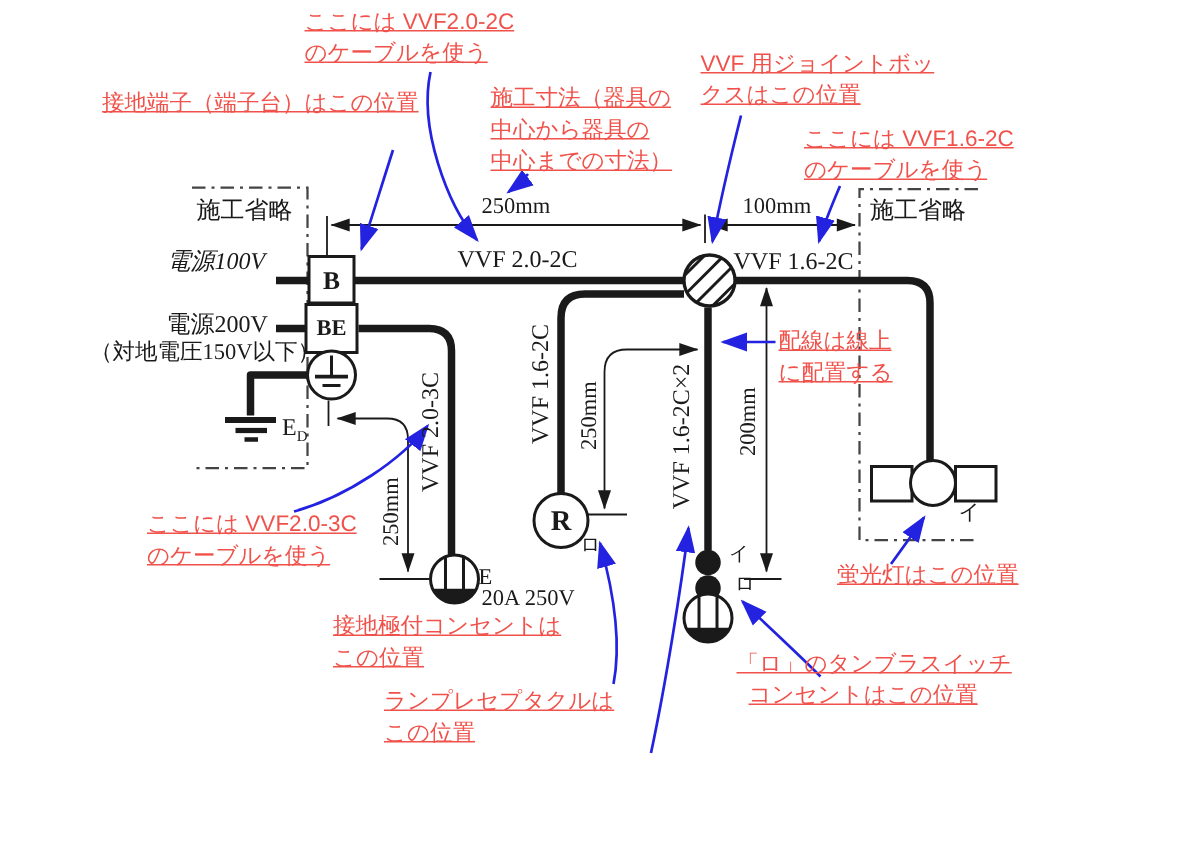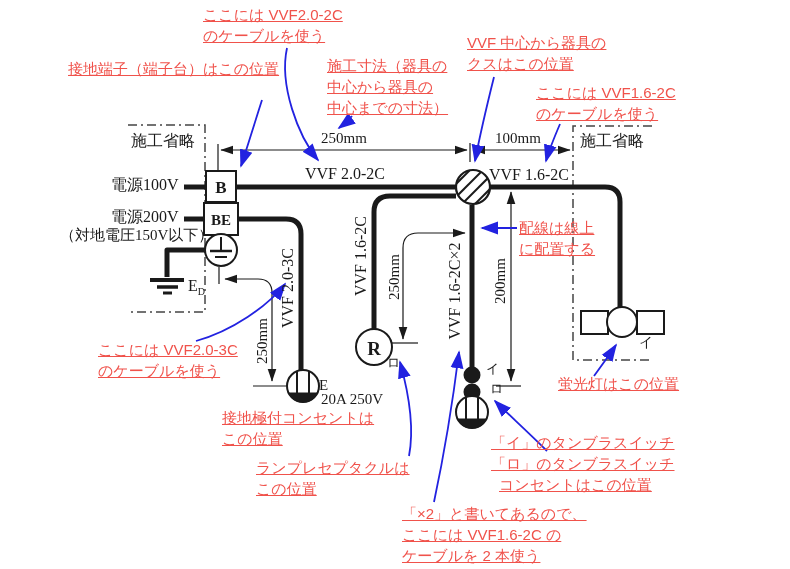--- a/index.html
+++ b/index.html
@@ -128,21 +128,21 @@
       <path d="M 196,341 C 232,331 268,306 285,284" marker-end="url(#ab)"></path>
       <path d="M 409,456 C 415,425 407,387 400,362" marker-end="url(#ab)"></path>
       <path d="M 434,502 C 444,455 454,392 459,352" marker-end="url(#ab)"></path>
       <path d="M 547,451 C 528,432 508,414 495,401" marker-end="url(#ab)"></path>
       <path d="M 594,376 C 602,365 610,354 616,345" marker-end="url(#ab)"></path>
     </g>
   </svg>
 
   <span class="lbl" style="left:131px; top:133px;">施工省略</span>
   <span class="lbl" style="left:580px; top:133px;">施工省略</span>
-  <span class="lbl" style="left:111px; top:177px;">電源100V</span>
+  <span class="lbl" style="left:111px; top:167px;font-style:italic;">電源100V</span>
   <span class="lbl" style="left:111px; top:209px;">電源200V</span>
   <span class="lbl s15" style="left:60px; top:228px;">（対地電圧150V以下）</span>
   <span class="lbl" style="left:305px; top:166px;">VVF 2.0-2C</span>
   <span class="lbl" style="left:489px; top:167px;">VVF 1.6-2C</span>
   <span class="lbl s15" style="left:321px; top:131px;">250mm</span>
   <span class="lbl s15" style="left:495px; top:131px;">100mm</span>
   <span class="lbl bold ctr" style="left:221px; top:187px; font-size:17px;">B</span>
   <span class="lbl bold ctr" style="left:221px; top:220px; font-size:15px;">BE</span>
   <span class="lbl" style="left:188px; top:278px;"><span>E</span><sub class="ed">D</sub></span>
   <span class="lbl s15" style="left:319px; top:378px;">E</span>
@@ -166,21 +166,21 @@
   </div>
   <div class="note" style="left:68px; top:58px;">
     <span class="ln">接地端子（端子台）はこの位置</span>
   </div>
   <div class="note" style="left:327px; top:55px;">
     <span class="ln">施工寸法（器具の</span>
     <span class="ln">中心から器具の</span>
     <span class="ln">中心までの寸法）</span>
   </div>
   <div class="note" style="left:467px; top:32px;">
-    <span class="ln">VVF 中心から器具の</span>
+    <span class="ln">VVF 用ジョイントボッ</span>
     <span class="ln">クスはこの位置</span>
   </div>
   <div class="note" style="left:536px; top:82px;">
     <span class="ln">ここには VVF1.6-2C</span>
     <span class="ln">のケーブルを使う</span>
   </div>
   <div class="note" style="left:519px; top:217px;">
     <span class="ln">配線は線上</span>
     <span class="ln">に配置する</span>
   </div>
@@ -193,23 +193,17 @@
     <span class="ln">この位置</span>
   </div>
   <div class="note" style="left:256px; top:457px;">
     <span class="ln">ランプレセプタクルは</span>
     <span class="ln">この位置</span>
   </div>
   <div class="note" style="left:530px; top:373px;">
     <span class="ln ind28">蛍光灯はこの位置</span>
   </div>
   <div class="note" style="left:491px; top:432px;">
-    <span class="ln">「イ」のタンブラスイッチ</span>
     <span class="ln">「ロ」のタンブラスイッチ</span>
     <span class="ln ind8">コンセントはこの位置</span>
   </div>
-  <div class="note" style="left:402px; top:503px;">
-    <span class="ln">「×2」と書いてあるので、</span>
-    <span class="ln">ここには VVF1.6-2C の</span>
-    <span class="ln">ケーブルを 2 本使う</span>
-  </div>
 
 </div>
 
 </body></html>

